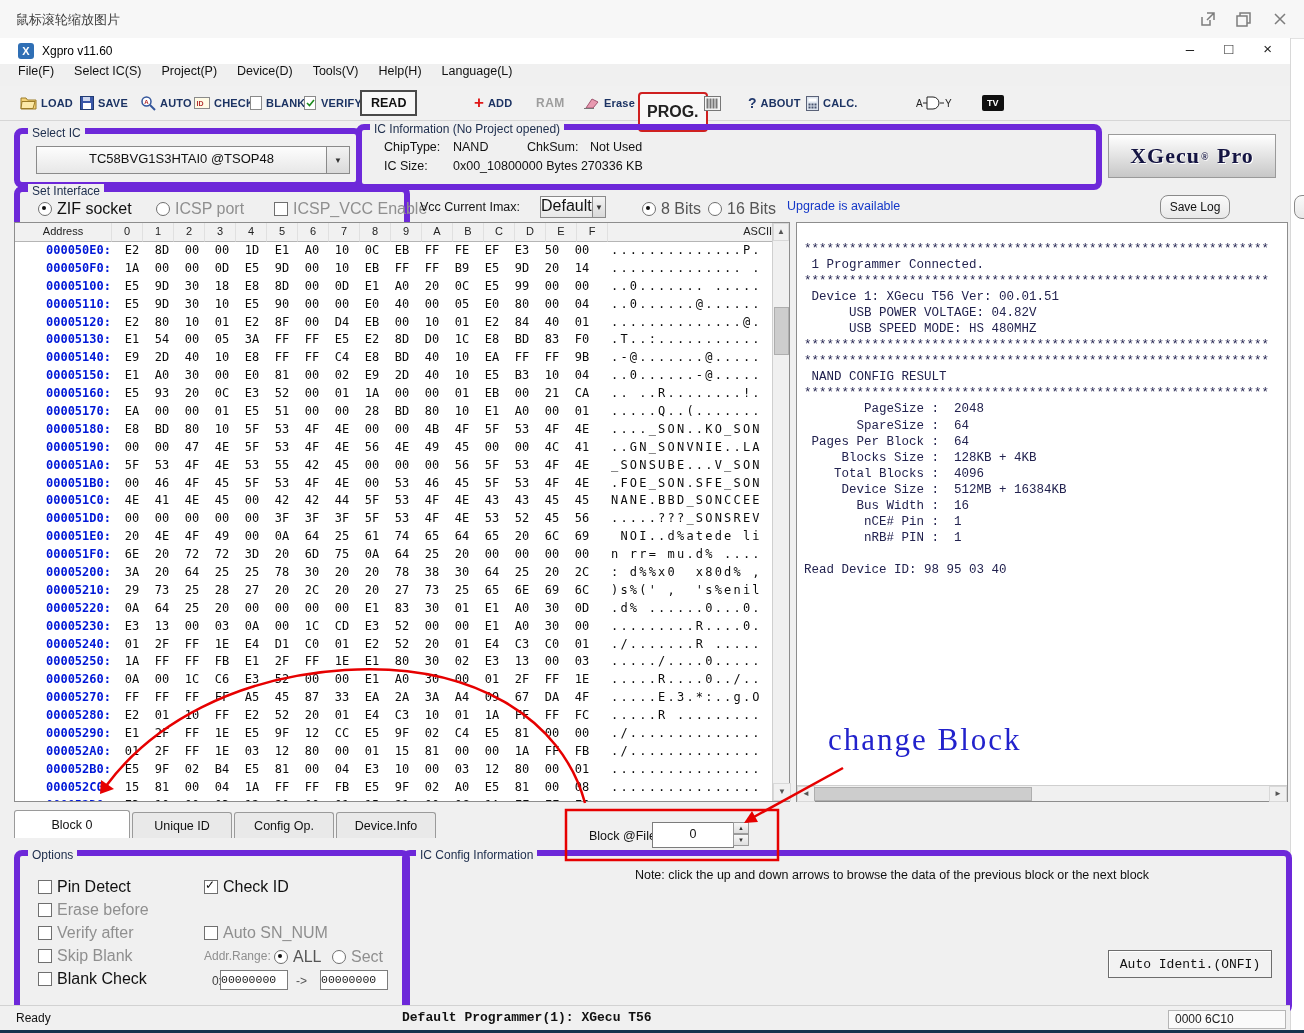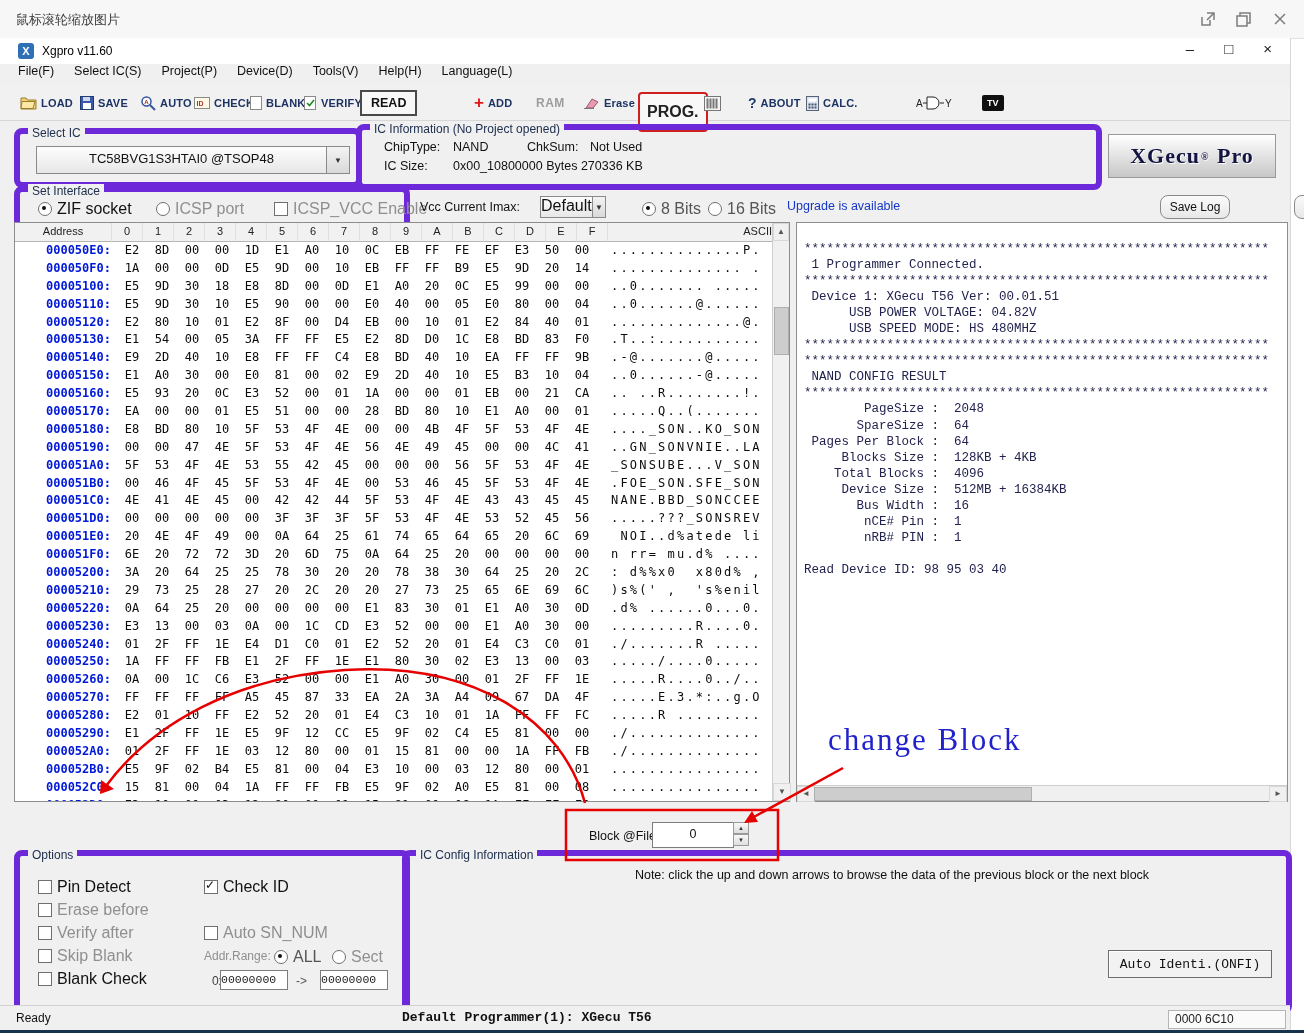--- a/index.html
+++ b/index.html
@@ -1011,20 +1011,26 @@
         nRB# PIN :  1
 
 Read Device ID: 98 95 03 40</pre>
       <div class="hscroll">
         <div class="harrow" style="left:0">◄</div>
         <div class="hthumb"></div>
         <div class="harrow" style="right:0">►</div>
       </div>
     </div>
 
+    <div class="tabs">
+      <div class="tab active" style="width:114px">Block 0</div>
+      <div class="tab" style="width:98px">Unique ID</div>
+      <div class="tab" style="width:98px">Config Op.</div>
+      <div class="tab" style="width:98px">Device.Info</div>
+    </div>
 
     <span class="bf-label">Block @File:</span>
     <div class="bf-input">0</div>
     <div class="spinner">
       <div class="spin-btn">▲</div>
       <div class="spin-btn">▼</div>
     </div>
 
     <div class="groupbox" style="left:14px;top:812px;width:384px;height:152px">
       <span class="glabel">Options</span>

